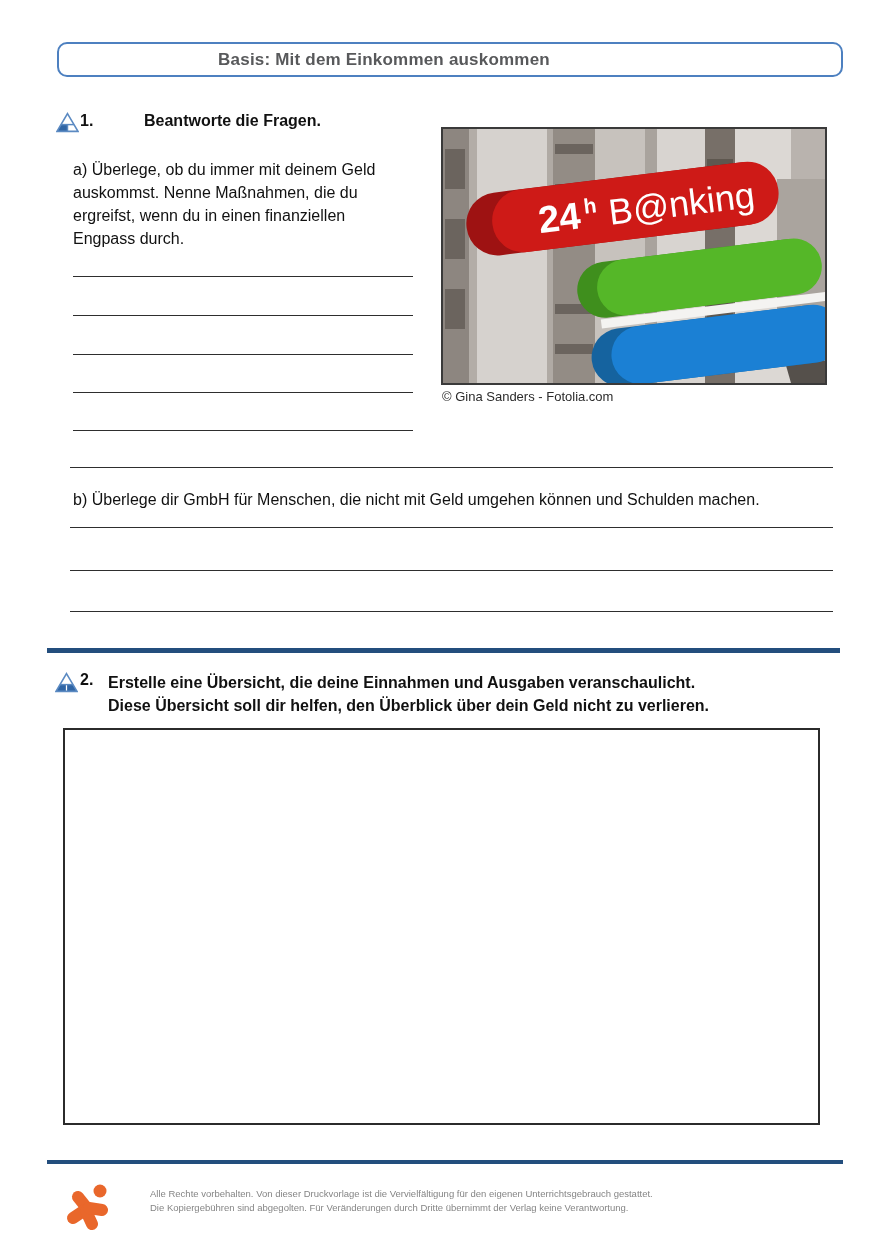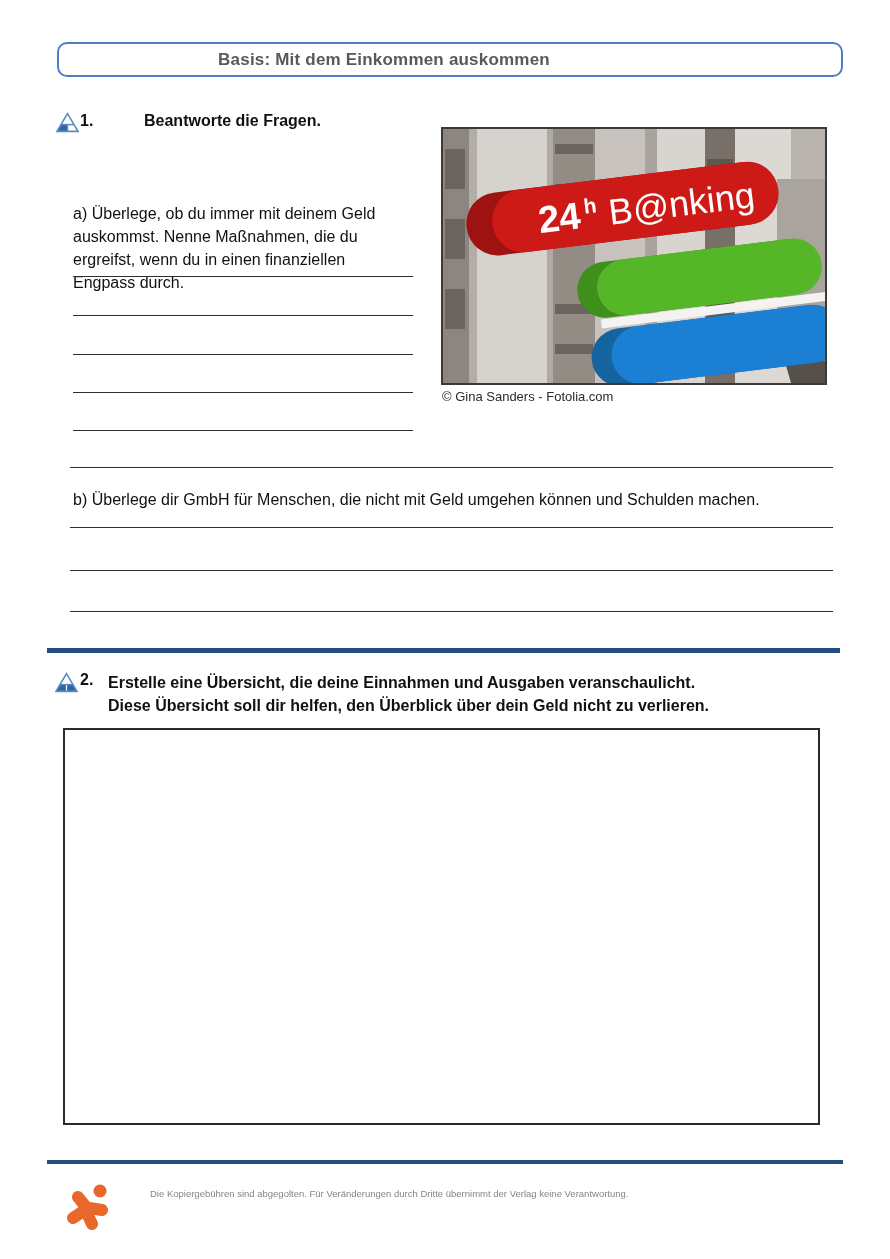--- a/index.html
+++ b/index.html
@@ -61,21 +61,21 @@
 
   <svg class="pyramid-icon" style="left:56px;top:112px;" viewBox="0 0 22 20">
     <polygon points="4.82,12 11,12 11,18.5 1,18.5" fill="#2f65a5" stroke="none"></polygon>
     <polygon points="11,1.5 21,18.5 1,18.5" fill="none" stroke="#5b8ac2" stroke-width="1.5"></polygon>
     <line x1="4.82" y1="12" x2="17.18" y2="12" stroke="#5b8ac2" stroke-width="1.4"></line>
     <line x1="11" y1="12" x2="11" y2="18.5" stroke="#5b8ac2" stroke-width="1.4"></line>
   </svg>
   <div class="task-head" style="left:80px;top:112px;">1.</div>
   <div class="task-head" style="left:108px;top:112px;margin-left:36px;">Beantworte die Fragen.</div>
 
-  <div class="body-text" style="left:73px;top:158px;margin-top:44px;">
+  <div class="body-text" style="left:73px;top:158px;">
     <div class="para-line">a) Überlege, ob du immer mit deinem Geld</div>
     <div class="para-line">auskommst. Nenne Maßnahmen, die du</div>
     <div class="para-line">ergreifst, wenn du in einen finanziellen</div>
     <div class="para-line">Engpass durch.</div>
   </div>
 
   <div class="rule short" style="top:276px;"></div>
   <div class="rule short" style="top:315px;"></div>
   <div class="rule short" style="top:354px;"></div>
   <div class="rule short" style="top:392px;"></div>
@@ -161,16 +161,17 @@
     <g stroke="#e9672b" stroke-width="12" stroke-linecap="round" fill="none">
       <line x1="14" y1="15" x2="22" y2="25"></line>
       <line x1="9" y1="36" x2="21" y2="28"></line>
       <line x1="28" y1="42" x2="22" y2="29"></line>
       <line x1="38" y1="28" x2="25" y2="26"></line>
     </g>
     <circle cx="36" cy="9" r="6.5" fill="#e9672b"></circle>
   </svg>
 
   <div class="footer-text">
+    <div>Alle Rechte vorbehalten. Von dieser Druckvorlage ist die Vervielfältigung für den eigenen Unterrichtsgebrauch gestattet.</div>
     <div>Die Kopiergebühren sind abgegolten. Für Veränderungen durch Dritte übernimmt der Verlag keine Verantwortung.</div>
   </div>
 
 </div>
 
 </body></html>

